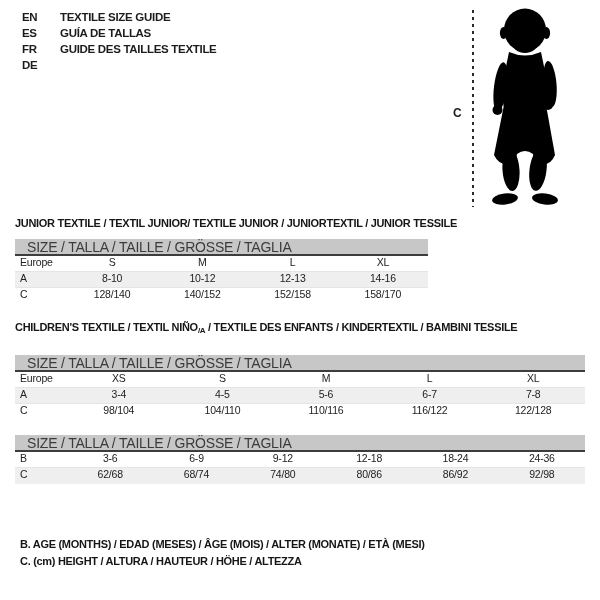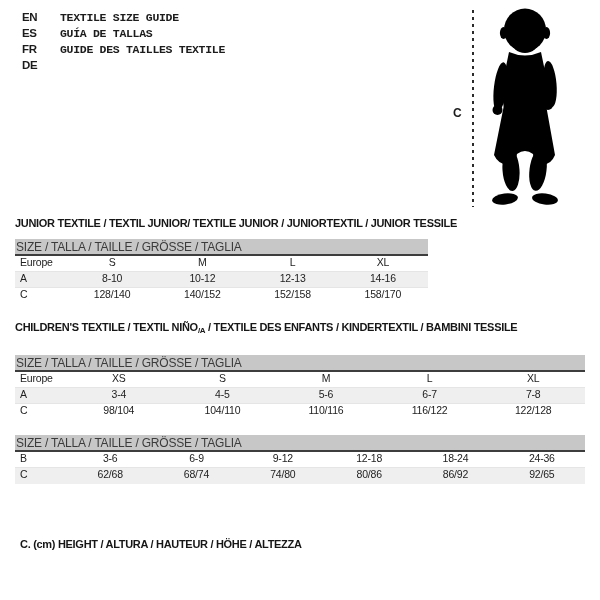--- a/index.html
+++ b/index.html
@@ -17,21 +17,21 @@
     overflow: hidden;
   }
 
   
   .languages { position: absolute; left: 22px; top: 11px; }
   .lang-row { display: flex; height: 16px; align-items: flex-start; }
   .lang-code {
     width: 38px; font-size: 11.5px; font-weight: bold; letter-spacing: -0.3px;
   }
   .lang-title {
-    font-size: 11.5px; font-weight: bold; letter-spacing: -0.3px; white-space: nowrap; font-family: Liberation Mono, monospace;
+    font-size: 11.5px; font-weight: bold; letter-spacing: -0.3px; white-space: nowrap;
   }
 
   
   .figure { position: absolute; left: 0; top: 0; width: 600px; height: 215px; }
   .dotted-line {
     position: absolute; left: 472px; top: 10px; width: 2px; height: 197px;
     background: repeating-linear-gradient(to bottom, #2b2b2b 0 3px, transparent 3px 7px);
   }
   .figure-label {
     position: absolute; left: 453px; top: 106px;
@@ -49,22 +49,22 @@
     line-height: 14.5px; white-space: nowrap; color: #161616;
   }
   .section-title .sub { font-size: 8px; vertical-align: -2px; }
   .sec-0 .size-table { margin-top: 8px; width: 413px; }
   .sec-1 .size-table { margin-top: 16px; width: 570px; }
   .sec-2 .size-table { margin-top: 10px; width: 570px; }
 
   .size-bar {
     height: 17px; background: var(--bar-bg, #c7c7c7);
     border-bottom: 2px solid var(--bar-border, #3d3d3d);
-    font-size: 12px; color: var(--bar-text, #3b3b3b);
-    letter-spacing: -0.2px; line-height: 16px; padding-left: 1px;
+    font-size: 14px; color: var(--bar-text, #3b3b3b);
+    letter-spacing: -0.2px; line-height: 16px; padding-left: 12px;
     white-space: nowrap; overflow: hidden;
   }
   .trow {
     display: flex; height: 16px; align-items: flex-start;
     font-size: 10.5px; letter-spacing: -0.2px; color: #222;
     border-bottom: 1px solid var(--divider, #e5e5e5);
   }
   .trow:last-child { border-bottom: none; }
   .trow.shaded { background: var(--row-alt, #efefef); }
   .trow-label { width: 52px; padding-left: 5px; flex: none; }
@@ -203,23 +203,24 @@
             <span class="trow-cell">18-24</span>
             <span class="trow-cell">24-36</span>
           </div>
           <div class="trow shaded">
             <span class="trow-label">C</span>
             <span class="trow-cell">62/68</span>
             <span class="trow-cell">68/74</span>
             <span class="trow-cell">74/80</span>
             <span class="trow-cell">80/86</span>
             <span class="trow-cell">86/92</span>
-            <span class="trow-cell">92/65</span>
+            <span class="trow-cell">92/98</span>
           </div>
         </div>
       </div>
     </div>
 
   <div class="notes" id="notes">
+      <div class="note-line">B. AGE (MONTHS) / EDAD (MESES) / ÂGE (MOIS) / ALTER (MONATE) / ETÀ (MESI)</div>
       <div class="note-line">C. (cm) HEIGHT / ALTURA / HAUTEUR / HÖHE / ALTEZZA</div>
     </div>
 
 </div>
 
 </body></html>

